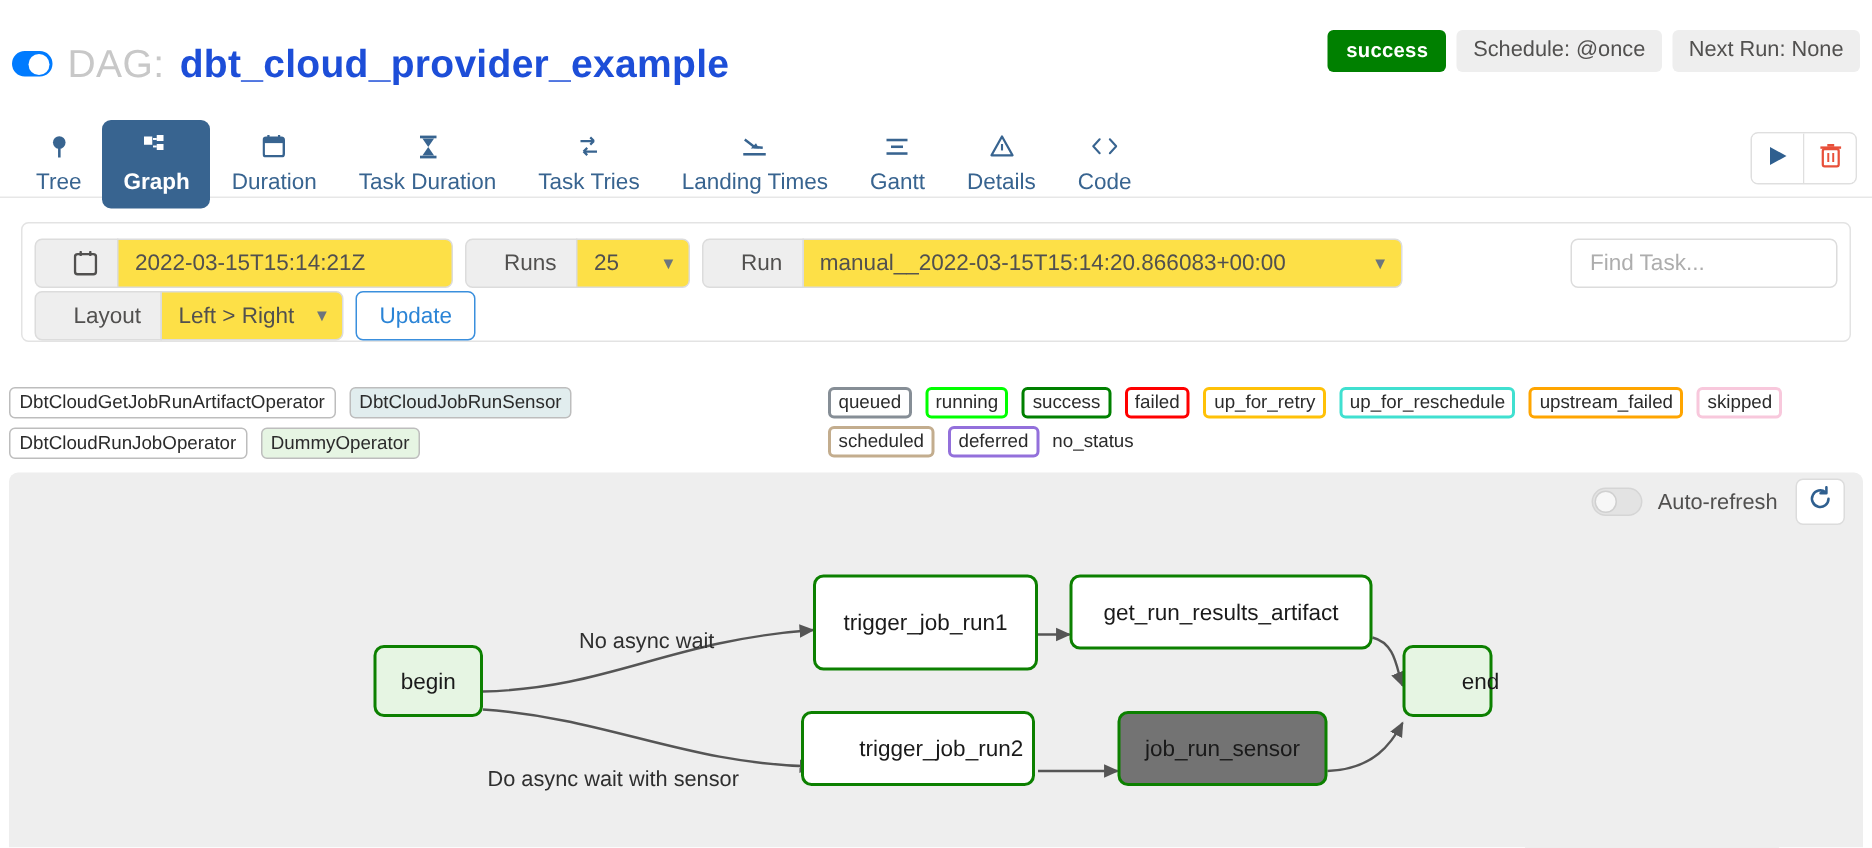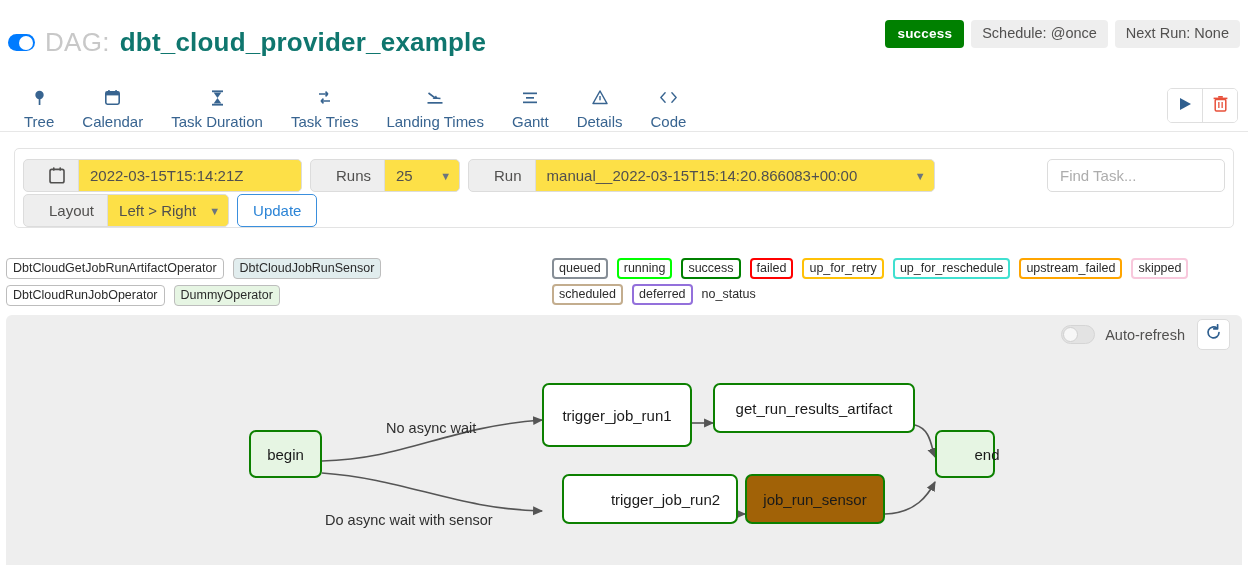--- a/index.html
+++ b/index.html
@@ -26,21 +26,21 @@
     background: #007bff; position: relative; flex: none; cursor: pointer;
   }
   .toggle-switch .knob {
     position: absolute; left: 11px; top: 1.5px;
     width: 14px; height: 14px; border-radius: 50%; background: #fff;
   }
   .dag-label {
     font-size: 26px; color: #c8c8c8; font-weight: 400; letter-spacing: .3px;
   }
   .dag-name {
-    font-size: 26px; color: #0f766e; font-weight: 700; letter-spacing: .2px;
+    font-size: 26px; color: #1d4ed8; font-weight: 700; letter-spacing: .2px;
   }
 
   .header-badges {
     position: absolute; right: 8px; top: 20px;
     display: flex; align-items: stretch; gap: 7px;
   }
   .pill {
     border-radius: 4px; padding: 4px 11px 5px;
     font-size: 14.5px; line-height: 18px;
     background: #eeeeee; color: #51504f; white-space: nowrap;
@@ -151,21 +151,21 @@
   .graph-canvas { position: absolute; left: 0; top: 28px; width: 1236px; height: 222px; }
   .graph-canvas svg { position: absolute; left: 0; top: 0; }
 
   .node {
     position: absolute; background: #ffffff; border: 2px solid #0c8000;
     border-radius: 7px; display: flex; align-items: center; justify-content: center;
     font-size: 15px; color: #1a1a1a; font-family: "Liberation Sans", sans-serif;
     cursor: pointer;
   }
   .node.dummy { background: #e6f5e3; }
-  .node.sensor { background: #a16207; }
+  .node.sensor { background: #737373; }
 
   .edge-label {
     position: absolute; font-size: 14.5px; color: #2f2f2f; white-space: nowrap;
     font-family: "Liberation Sans", sans-serif;
   }
 </style>
 </head>
 <body>
 
 <div class="header">
@@ -189,31 +189,43 @@
     <div class="tab">
       <span class="tab-ico">
         <svg width="15" height="16" viewBox="0 0 15 16">
             <circle cx="7.5" cy="5" r="4.2" fill="currentColor"></circle>
             <rect x="6.7" y="8" width="1.7" height="7" fill="currentColor"></rect>
           </svg>
       </span>
       <span>Tree</span>
     </div>
 
+    <div class="tab active">
+      <span class="tab-ico">
+        <svg width="16" height="16" viewBox="0 0 16 16">
+            <rect x="0" y="1" width="5.5" height="5.5" fill="currentColor"></rect>
+            <rect x="8.5" y="0" width="4.5" height="4" fill="currentColor"></rect>
+            <rect x="8.5" y="6" width="4.5" height="4" fill="currentColor"></rect>
+            <rect x="6" y="2" width="2.5" height="1.3" fill="currentColor"></rect>
+            <rect x="6" y="7" width="2.5" height="1.3" fill="currentColor"></rect>
+          </svg>
+      </span>
+      <span>Graph</span>
+    </div>
 
     <div class="tab">
       <span class="tab-ico">
         <svg width="15" height="15" viewBox="0 0 15 15">
             <rect x="0.8" y="1.8" width="13.4" height="12.4" rx="1.6" fill="none" stroke="currentColor" stroke-width="1.6"></rect>
             <rect x="0.8" y="1.8" width="13.4" height="3.6" fill="currentColor"></rect>
             <rect x="3.2" y="0" width="1.5" height="3" fill="currentColor"></rect>
             <rect x="10.3" y="0" width="1.5" height="3" fill="currentColor"></rect>
           </svg>
       </span>
-      <span>Calendar</span>
+      <span>Duration</span>
     </div>
 
     <div class="tab">
       <span class="tab-ico">
         <svg width="13" height="16" viewBox="0 0 13 16">
             <rect x="1" y="0.4" width="11" height="1.8" fill="currentColor"></rect>
             <rect x="1" y="13.8" width="11" height="1.8" fill="currentColor"></rect>
             <path d="M2.6 2.4 L10.4 2.4 L6.5 8 Z" fill="currentColor"></path>
             <path d="M6.5 8 L10.4 13.6 L2.6 13.6 Z" fill="currentColor"></path>
           </svg>
@@ -405,21 +417,21 @@
     </svg>
   <div class="node dummy" style="left: 243px; top: 87px; width: 73px; height: 48px; border-color: rgb(12, 128, 0);">
         <span>begin</span>
       </div>
       <div class="node" style="left: 536px; top: 40px; width: 150px; height: 64px; border-color: rgb(12, 128, 0);">
         <span>trigger_job_run1</span>
       </div>
       <div class="node" style="left: 707px; top: 40px; width: 202px; height: 50px; border-color: rgb(12, 128, 0);">
         <span>get_run_results_artifact</span>
       </div>
-      <div class="node" style="left: 556px; top: 131px; width: 176px; height: 50px; border-color: rgb(12, 128, 0); padding-left: 31px;">
+      <div class="node" style="left: 528px; top: 131px; width: 156px; height: 50px; border-color: rgb(12, 128, 0); padding-left: 31px;">
         <span>trigger_job_run2</span>
       </div>
       <div class="node sensor" style="left: 739px; top: 131px; width: 140px; height: 50px; border-color: rgb(12, 128, 0);">
         <span>job_run_sensor</span>
       </div>
       <div class="node dummy" style="left: 929px; top: 87px; width: 60px; height: 48px; border-color: rgb(12, 128, 0); padding-left: 44px;">
         <span>end</span>
       </div>
       <div class="edge-label" style="left: 380px; top: 77px;">No async wait</div>
       <div class="edge-label" style="left: 319px; top: 169px;">Do async wait with sensor</div>

